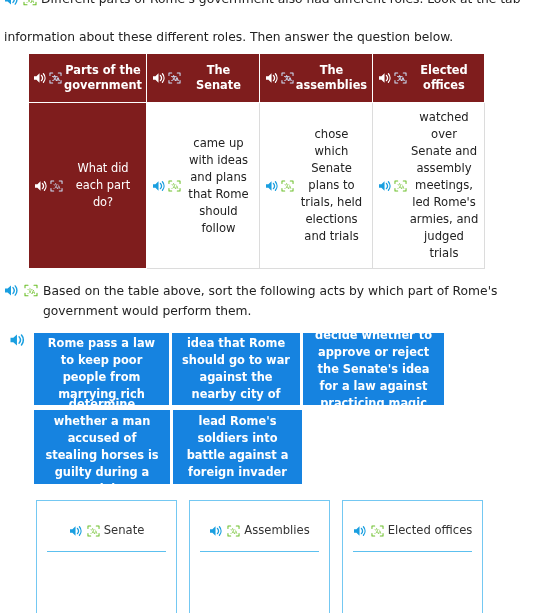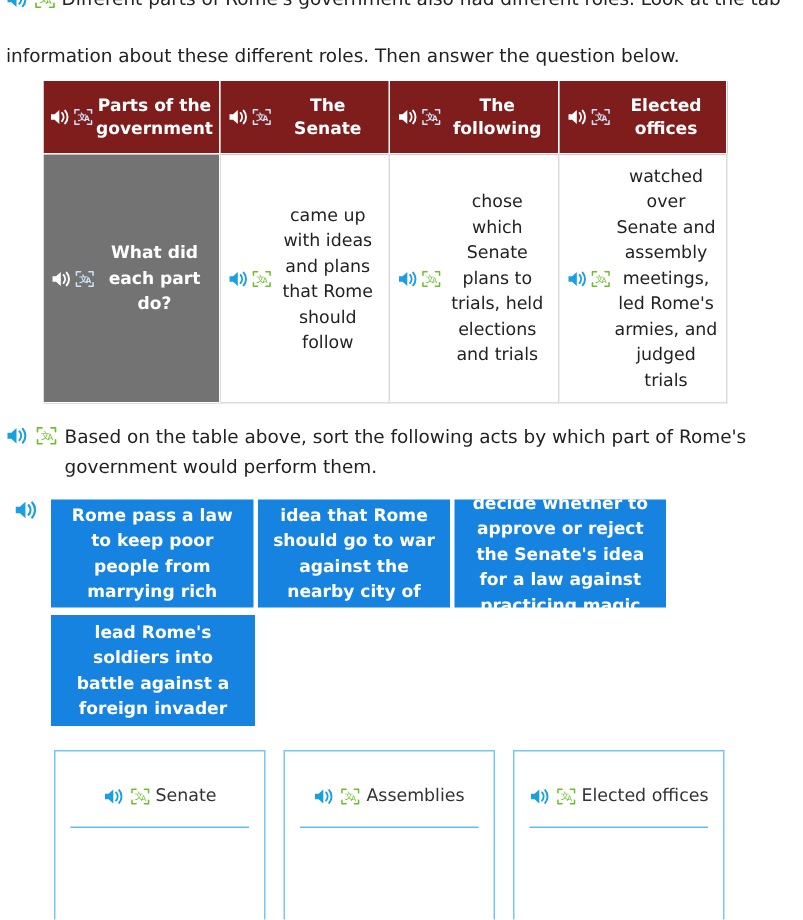--- a/index.html
+++ b/index.html
@@ -65,23 +65,23 @@
     background: #7f1d1d;
     color: #ffffff;
     font-weight: bold;
     font-size: 11.4px;
     line-height: 15px;
     text-align: center;
     border-color: #ffffff;
     height: 36px;
   }
   table.roles td.rowhd {
-    background: #737373;
+    background: #7f1d1d;
     color: #ffffff;
-    font-weight: bold;
+    font-weight: normal;
     font-size: 11.4px;
     line-height: 17px;
     text-align: center;
     border-color: #ffffff;
   }
   table.roles td.body {
     font-size: 11.6px;
     line-height: 17px;
     color: #222;
     text-align: center;
@@ -271,21 +271,21 @@
                   <path d="M11.2 1.9a7 7 0 010 9.2" stroke="#ffffff" stroke-width="1.4" fill="none" stroke-linecap="round"></path>
                 </svg>
               </span>
               <span class="tr">
                 <svg width="13" height="12" viewBox="0 0 14 13">
                   <path d="M1 1.2h3M10 11.8h3M1 11.8h3M10 1.2h3M1 1.2v2.6M13 1.2v2.6M1 11.8V9.2M13 11.8V9.2" stroke="#cfe3fb" stroke-width="1.1" fill="none" stroke-linecap="round"></path>
                   <text x="3.1" y="8.6" font-family="DejaVu Sans, sans-serif" font-size="6.4" fill="#cfe3fb">文</text>
                   <text x="7.6" y="9.6" font-family="DejaVu Sans, sans-serif" font-size="5.4" fill="#cfe3fb">A</text>
                 </svg>
               </span>
-              <span class="txt">The following</span>
+              <span class="txt">The assemblies</span>
             </div>
           </td>
           <td class="hd">
             <div class="cellflex">
               <span class="spk">
                 <svg width="14" height="12" viewBox="0 0 15 13">
                   <path d="M1 4.5h2.6L7 1.4v10.2L3.6 8.5H1z" fill="#ffffff"></path>
                   <path d="M9 3.6a4.4 4.4 0 010 5.8" stroke="#ffffff" stroke-width="1.4" fill="none" stroke-linecap="round"></path>
                   <path d="M11.2 1.9a7 7 0 010 9.2" stroke="#ffffff" stroke-width="1.4" fill="none" stroke-linecap="round"></path>
                 </svg>
@@ -413,20 +413,21 @@
         </svg>
       </span>
     </div>
     <div class="tiles-grid">
       <div class="tile-row r1">
         <div class="tile">suggest that Rome pass a law to keep poor people from marrying rich people</div>
         <div class="tile">put forward the idea that Rome should go to war against the nearby city of Veii</div>
         <div class="tile">decide whether to approve or reject the Senate's idea for a law against practicing magic</div>
       </div>
       <div class="tile-row r2">
+        <div class="tile">determine whether a man accused of stealing horses is guilty during a trial</div>
         <div class="tile">lead Rome's soldiers into battle against a foreign invader</div>
       </div>
     </div>
   </div>
 
   <div class="dropzones">
 
     <div class="dz">
       <div class="dz-head">
         <span class="spk">

